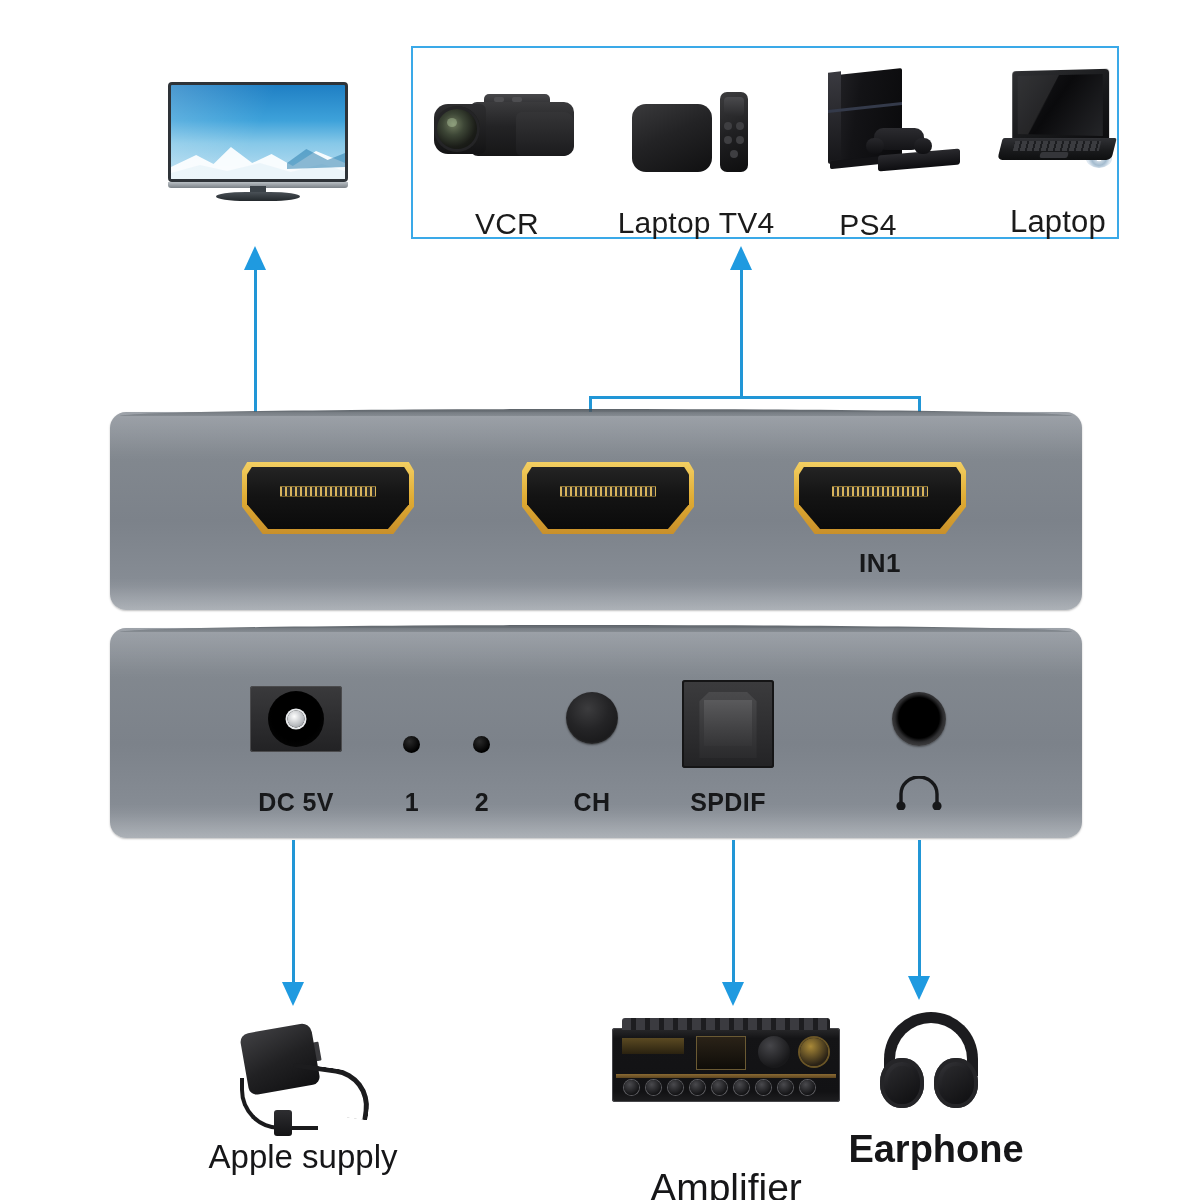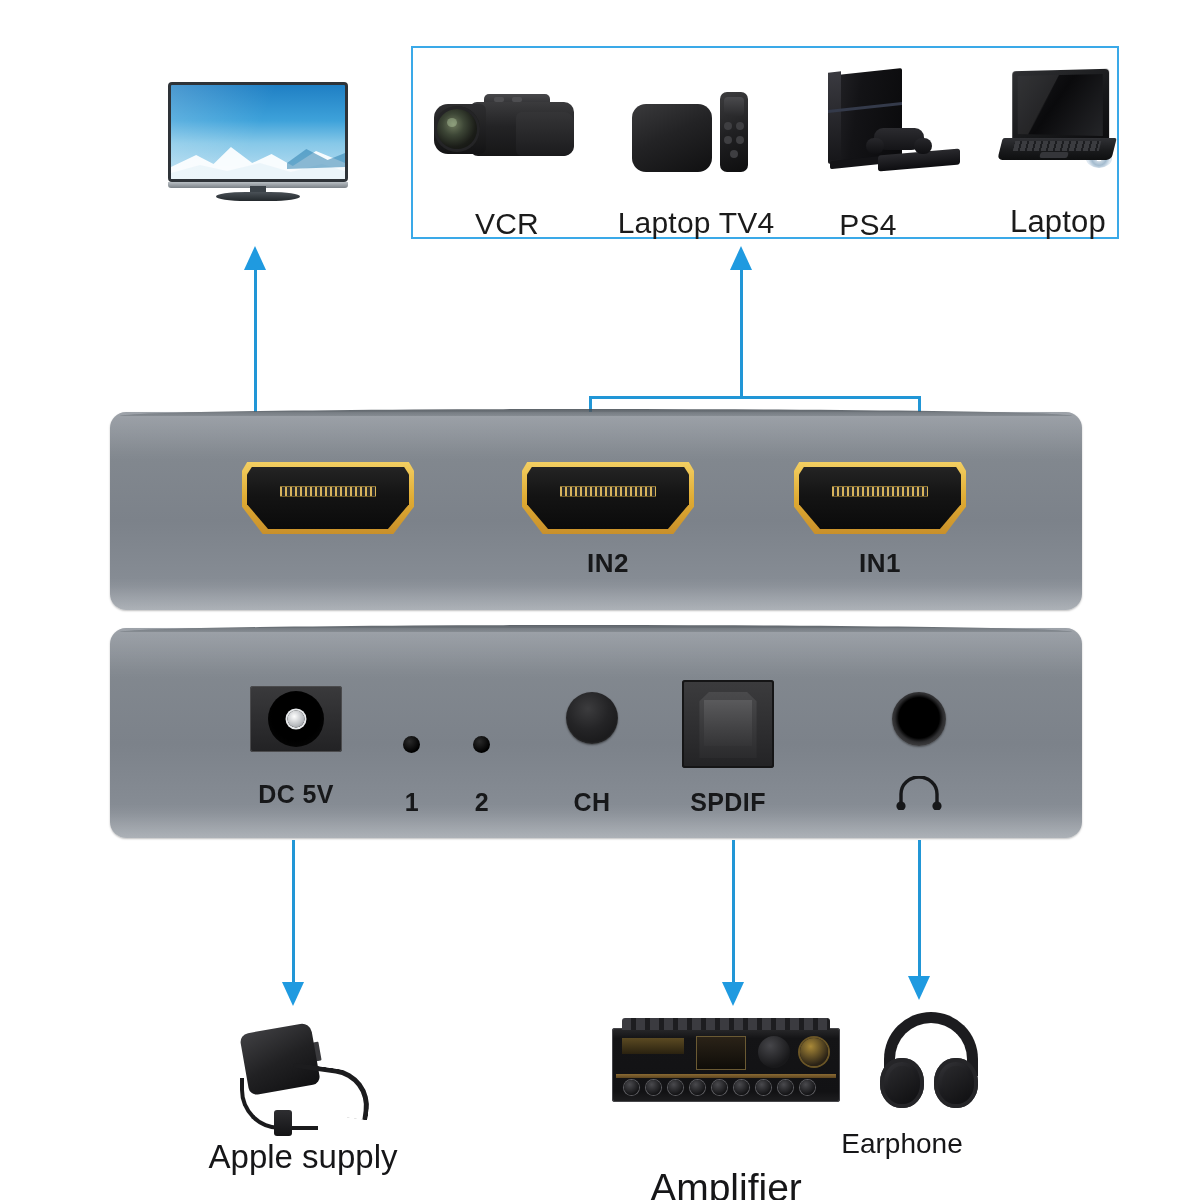--- a/index.html
+++ b/index.html
@@ -516,40 +516,39 @@
       <div class="hdmi-outer"></div>
       <div class="hdmi-inner"></div>
       <div class="hdmi-pins"></div>
     </div>
 
     <div class="hdmi" style="left:412px; top:50px;">
       <div class="hdmi-outer"></div>
       <div class="hdmi-inner"></div>
       <div class="hdmi-pins"></div>
     </div>
-    <div class="port-label" style="left:398px; top:136px;">IN2</div>
 
     <div class="hdmi" style="left:684px; top:50px;">
       <div class="hdmi-outer"></div>
       <div class="hdmi-inner"></div>
       <div class="hdmi-pins"></div>
     </div>
     <div class="port-label" style="left:670px; top:136px;">IN1</div>
   </div>
 
   <div class="panel" id="back-panel">
     <div class="panel-topedge"></div>
     <div class="panel-hl"></div>
     <div class="panel-bottomshade"></div>
 
     <div class="dc-jack" style="left:140px; top:58px;">
       <div class="dc-hole"></div>
       <div class="dc-pin"></div>
     </div>
-    <div class="jack-label" style="left:86px; top:152px;">DC 5V</div>
+    <div class="jack-label" style="left:86px; top:160px;">DC 5V</div>
 
     <div class="led" style="left:293px; top:108px;"></div>
     <div class="jack-label" style="left:202px; top:160px;">1</div>
 
     <div class="led" style="left:363px; top:108px;"></div>
     <div class="jack-label" style="left:272px; top:160px;">2</div>
 
     <div class="ch-btn" style="left:456px; top:64px;"></div>
     <div class="jack-label" style="left:382px; top:160px;">CH</div>
 
@@ -608,15 +607,15 @@
 
   <div class="abs" id="hp-wrap">
     <div class="hp-band"></div>
     <div class="hp-cup" style="left:2px;">
       <div class="hp-pad" style="left:8px;"></div>
     </div>
     <div class="hp-cup" style="left:56px;">
       <div class="hp-pad" style="left:8px;"></div>
     </div>
   </div>
-  <div class="cap" style="left:802px; top:1128px; width:200px; font-size:28px;">Earphone</div>
+  <div class="cap" style="left:836px; top:1128px; width:200px; font-size:38px;font-weight:bold;">Earphone</div>
 
 </div>
 
 </body></html>

